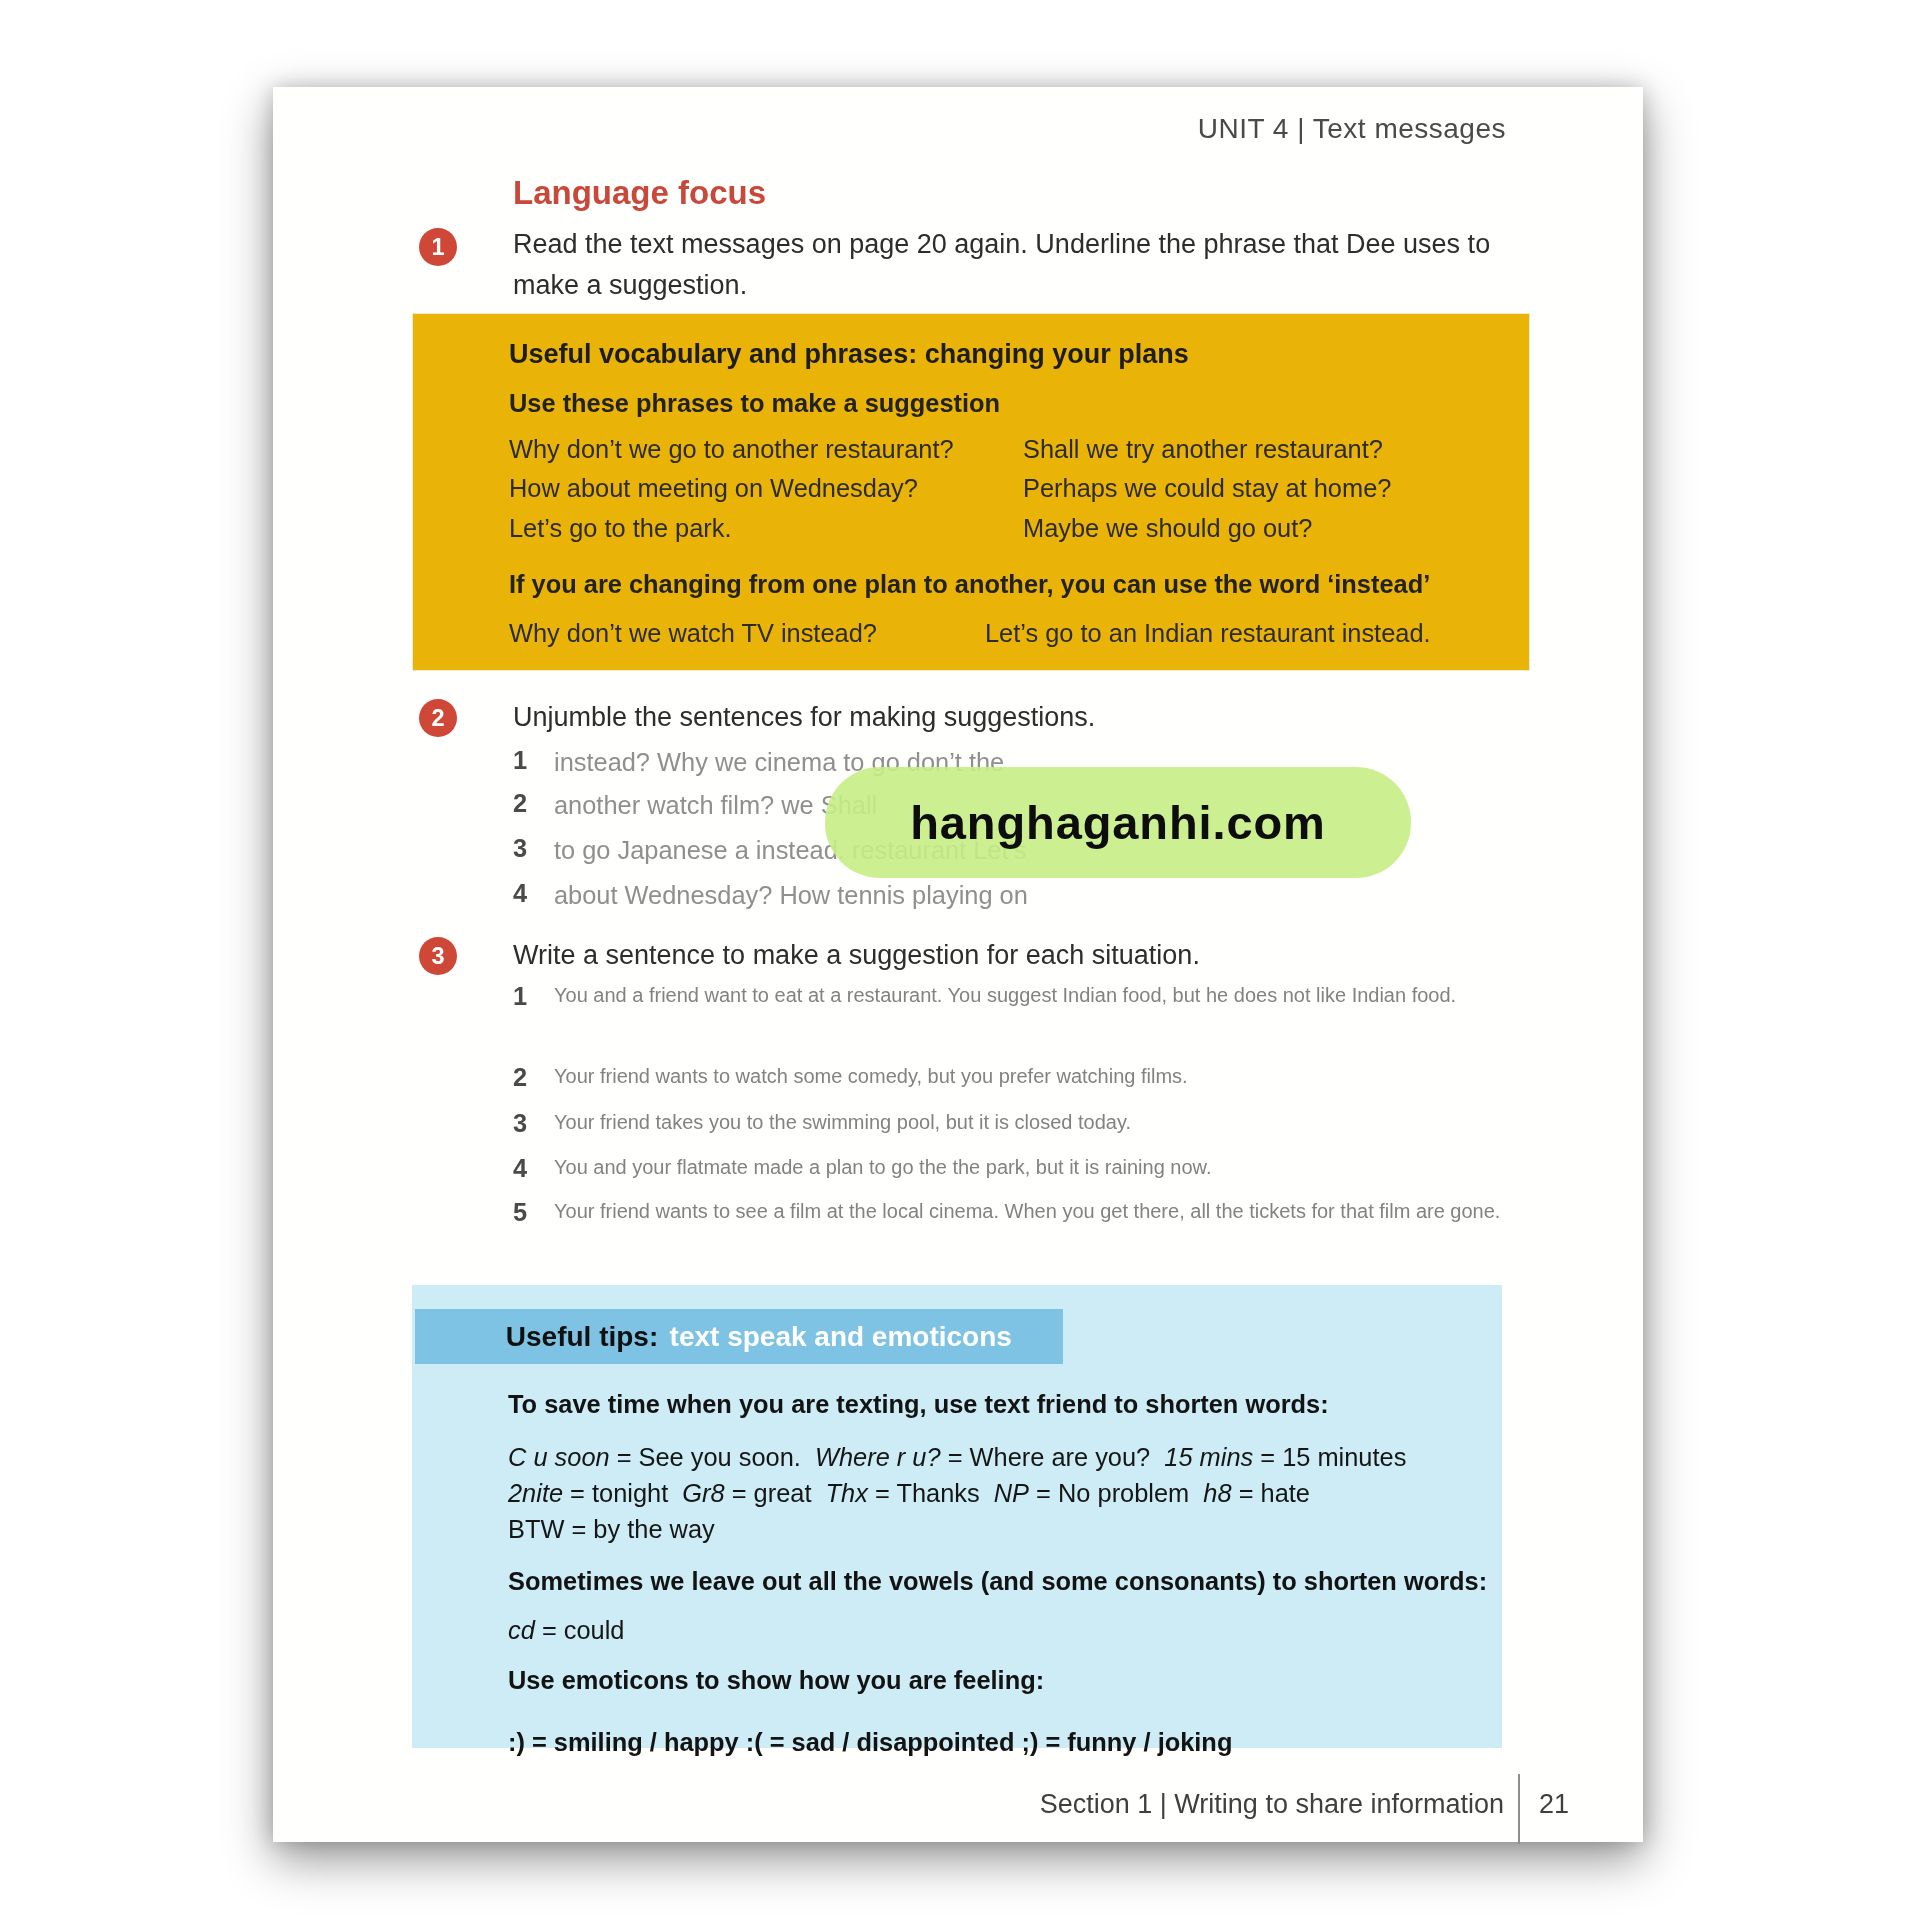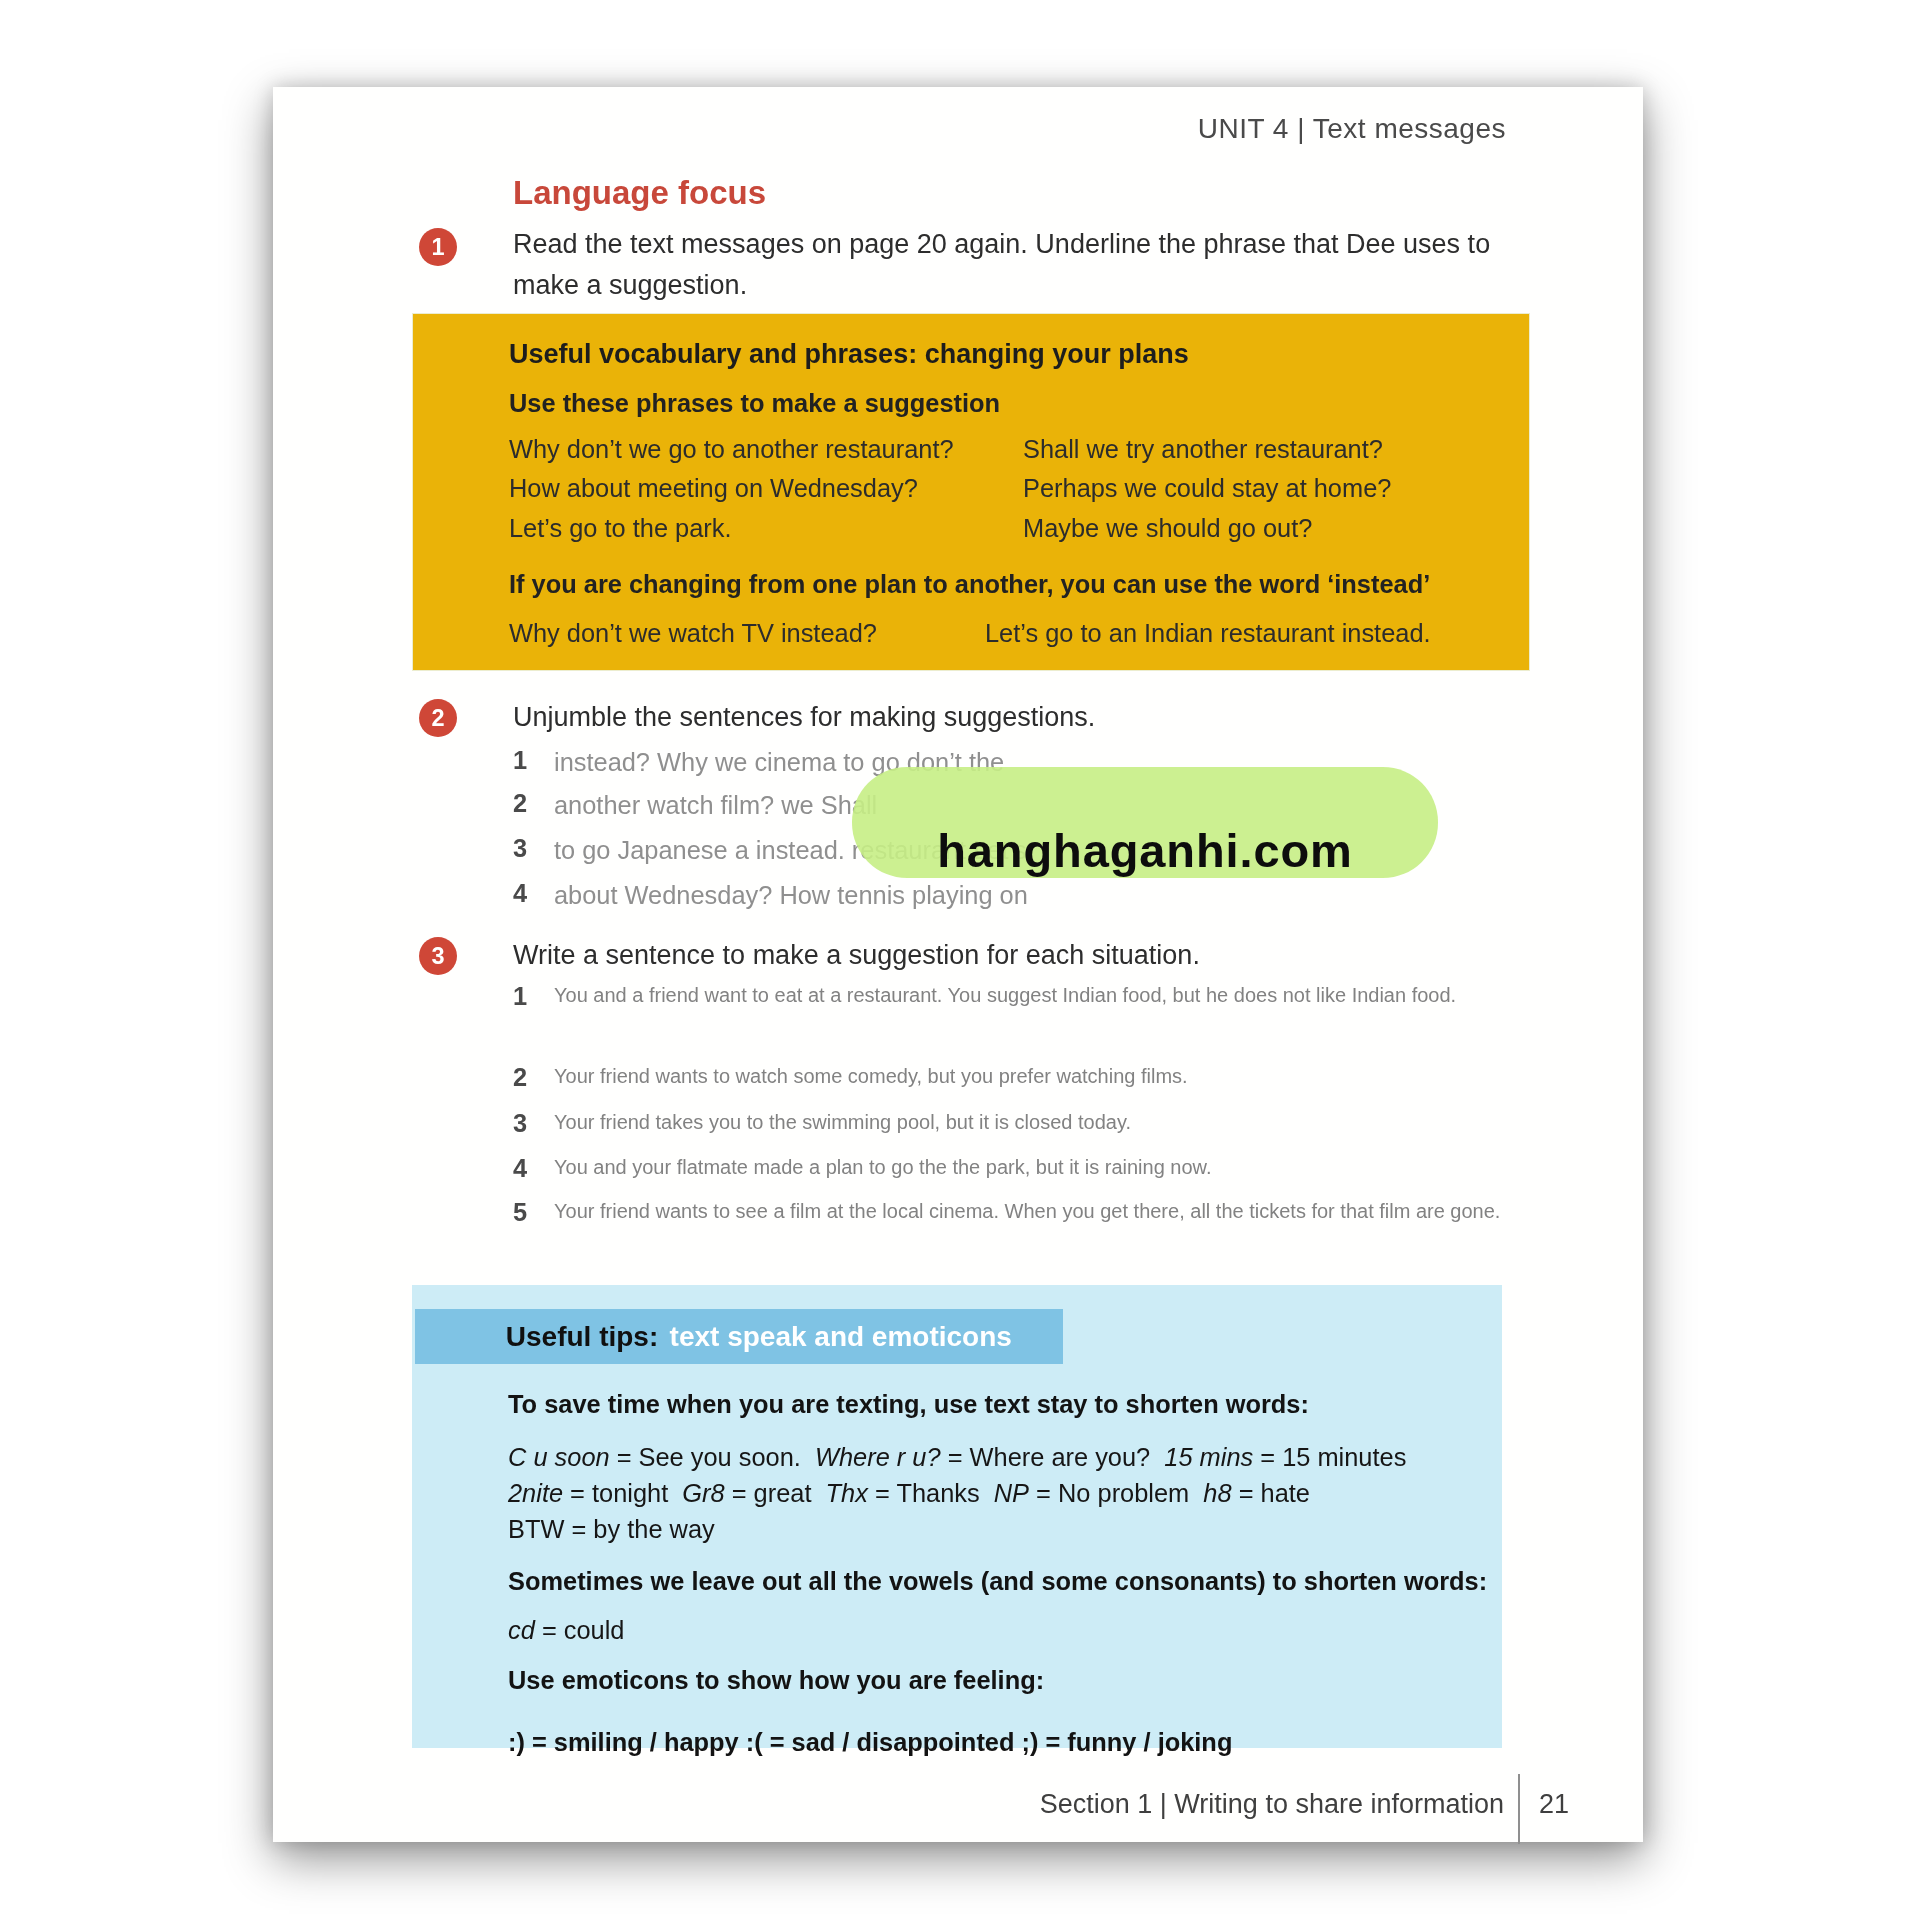--- a/index.html
+++ b/index.html
@@ -24,22 +24,22 @@
   .vocab-title{left:96px;top:24.5px;font-size:27px;font-weight:700;color:#1d1d1d;}
   .vocab-subtitle{left:96px;top:75px;font-size:25.4px;font-weight:700;color:#222;}
   .phrase{font-size:25.4px;color:#2c2c2c;}
   .vocab-instead-heading{left:96px;top:256px;font-size:25.4px;font-weight:700;color:#222;}
   
   .li-num{font-size:25.4px;font-weight:700;color:#4a4a4a;}
   .li-text-gray{font-size:25.4px;color:#8f8f8f;line-height:1.33;}
   .li-text-gray3{font-size:20px;color:#828282;line-height:1.33;}
   
   .watermark{
-    left:579px;top:680px;width:586px;height:111px;border-radius:55px;
-    background:rgba(198,238,133,.9);display:flex;align-items:flex-end;justify-content:center;
+    left:552px;top:680px;width:586px;height:111px;border-radius:55px;
+    background:rgba(198,238,133,.9);display:flex;align-items:center;justify-content:center;
     z-index:5;
   }
   .watermark span{font-size:47px;font-weight:700;color:#0d0d0d;letter-spacing:0.9px;}
   
   .tips-box{left:139px;top:1198px;width:1090px;height:463px;background:#cdecf6;}
   .tips-bar{left:2.8px;top:23.5px;width:648px;height:55px;background:#7fc3e4;line-height:55px;white-space:nowrap;padding-left:91px;box-sizing:border-box;}
   .tips-label{font-size:28px;font-weight:700;color:#101010;}
   .tips-highlight{font-size:28px;font-weight:700;color:#ffffff;margin-left:11.3px;}
   .tips-text{font-size:25.4px;color:#161616;white-space:pre-wrap;}
   .tips-bold{font-weight:700;color:#131313;}
@@ -112,21 +112,21 @@
     <div class="abs li-num" style="left:240px;top:1067px;">4</div>
     <div class="abs li-text-gray3" style="left:281px;top:1067px;width:998px;">You and your flatmate made a plan to go the the park, but it is raining now.</div>
     <div class="abs li-num" style="left:240px;top:1111px;">5</div>
     <div class="abs li-text-gray3" style="left:281px;top:1111px;width:998px;">Your friend wants to see a film at the local cinema. When you get there, all the tickets for that film are gone.</div>
 
     <div class="abs tips-box">
       <div class="abs tips-bar">
         <span class="tips-label">Useful tips:</span><span class="tips-highlight">text speak and emoticons</span>
       </div>
 
-      <div class="abs tips-text tips-bold" style="left:96px;top:105px;">To save time when you are texting, use text stay to shorten words:</div>
+      <div class="abs tips-text tips-bold" style="left:96px;top:105px;">To save time when you are texting, use text friend to shorten words:</div>
 
       <div class="abs tips-text" style="left:96px;top:158px;"><span class="it">C u soon</span><span> = See you soon.  </span><span class="it">Where r u?</span><span> = Where are you?  </span><span class="it">15 mins</span><span> = 15 minutes</span></div>
 
       <div class="abs tips-text" style="left:96px;top:194px;"><span class="it">2nite</span><span> = tonight  </span><span class="it">Gr8</span><span> = great  </span><span class="it">Thx</span><span> = Thanks  </span><span class="it">NP</span><span> = No problem  </span><span class="it">h8</span><span> = hate</span></div>
 
       <div class="abs tips-text" style="left:96px;top:230px;">BTW = by the way</div>
 
       <div class="abs tips-text tips-bold" style="left:96px;top:282px;">Sometimes we leave out all the vowels (and some consonants) to shorten words:</div>
 
       <div class="abs tips-text" style="left:96px;top:331px;"><span class="it">cd</span><span> = could</span></div>

